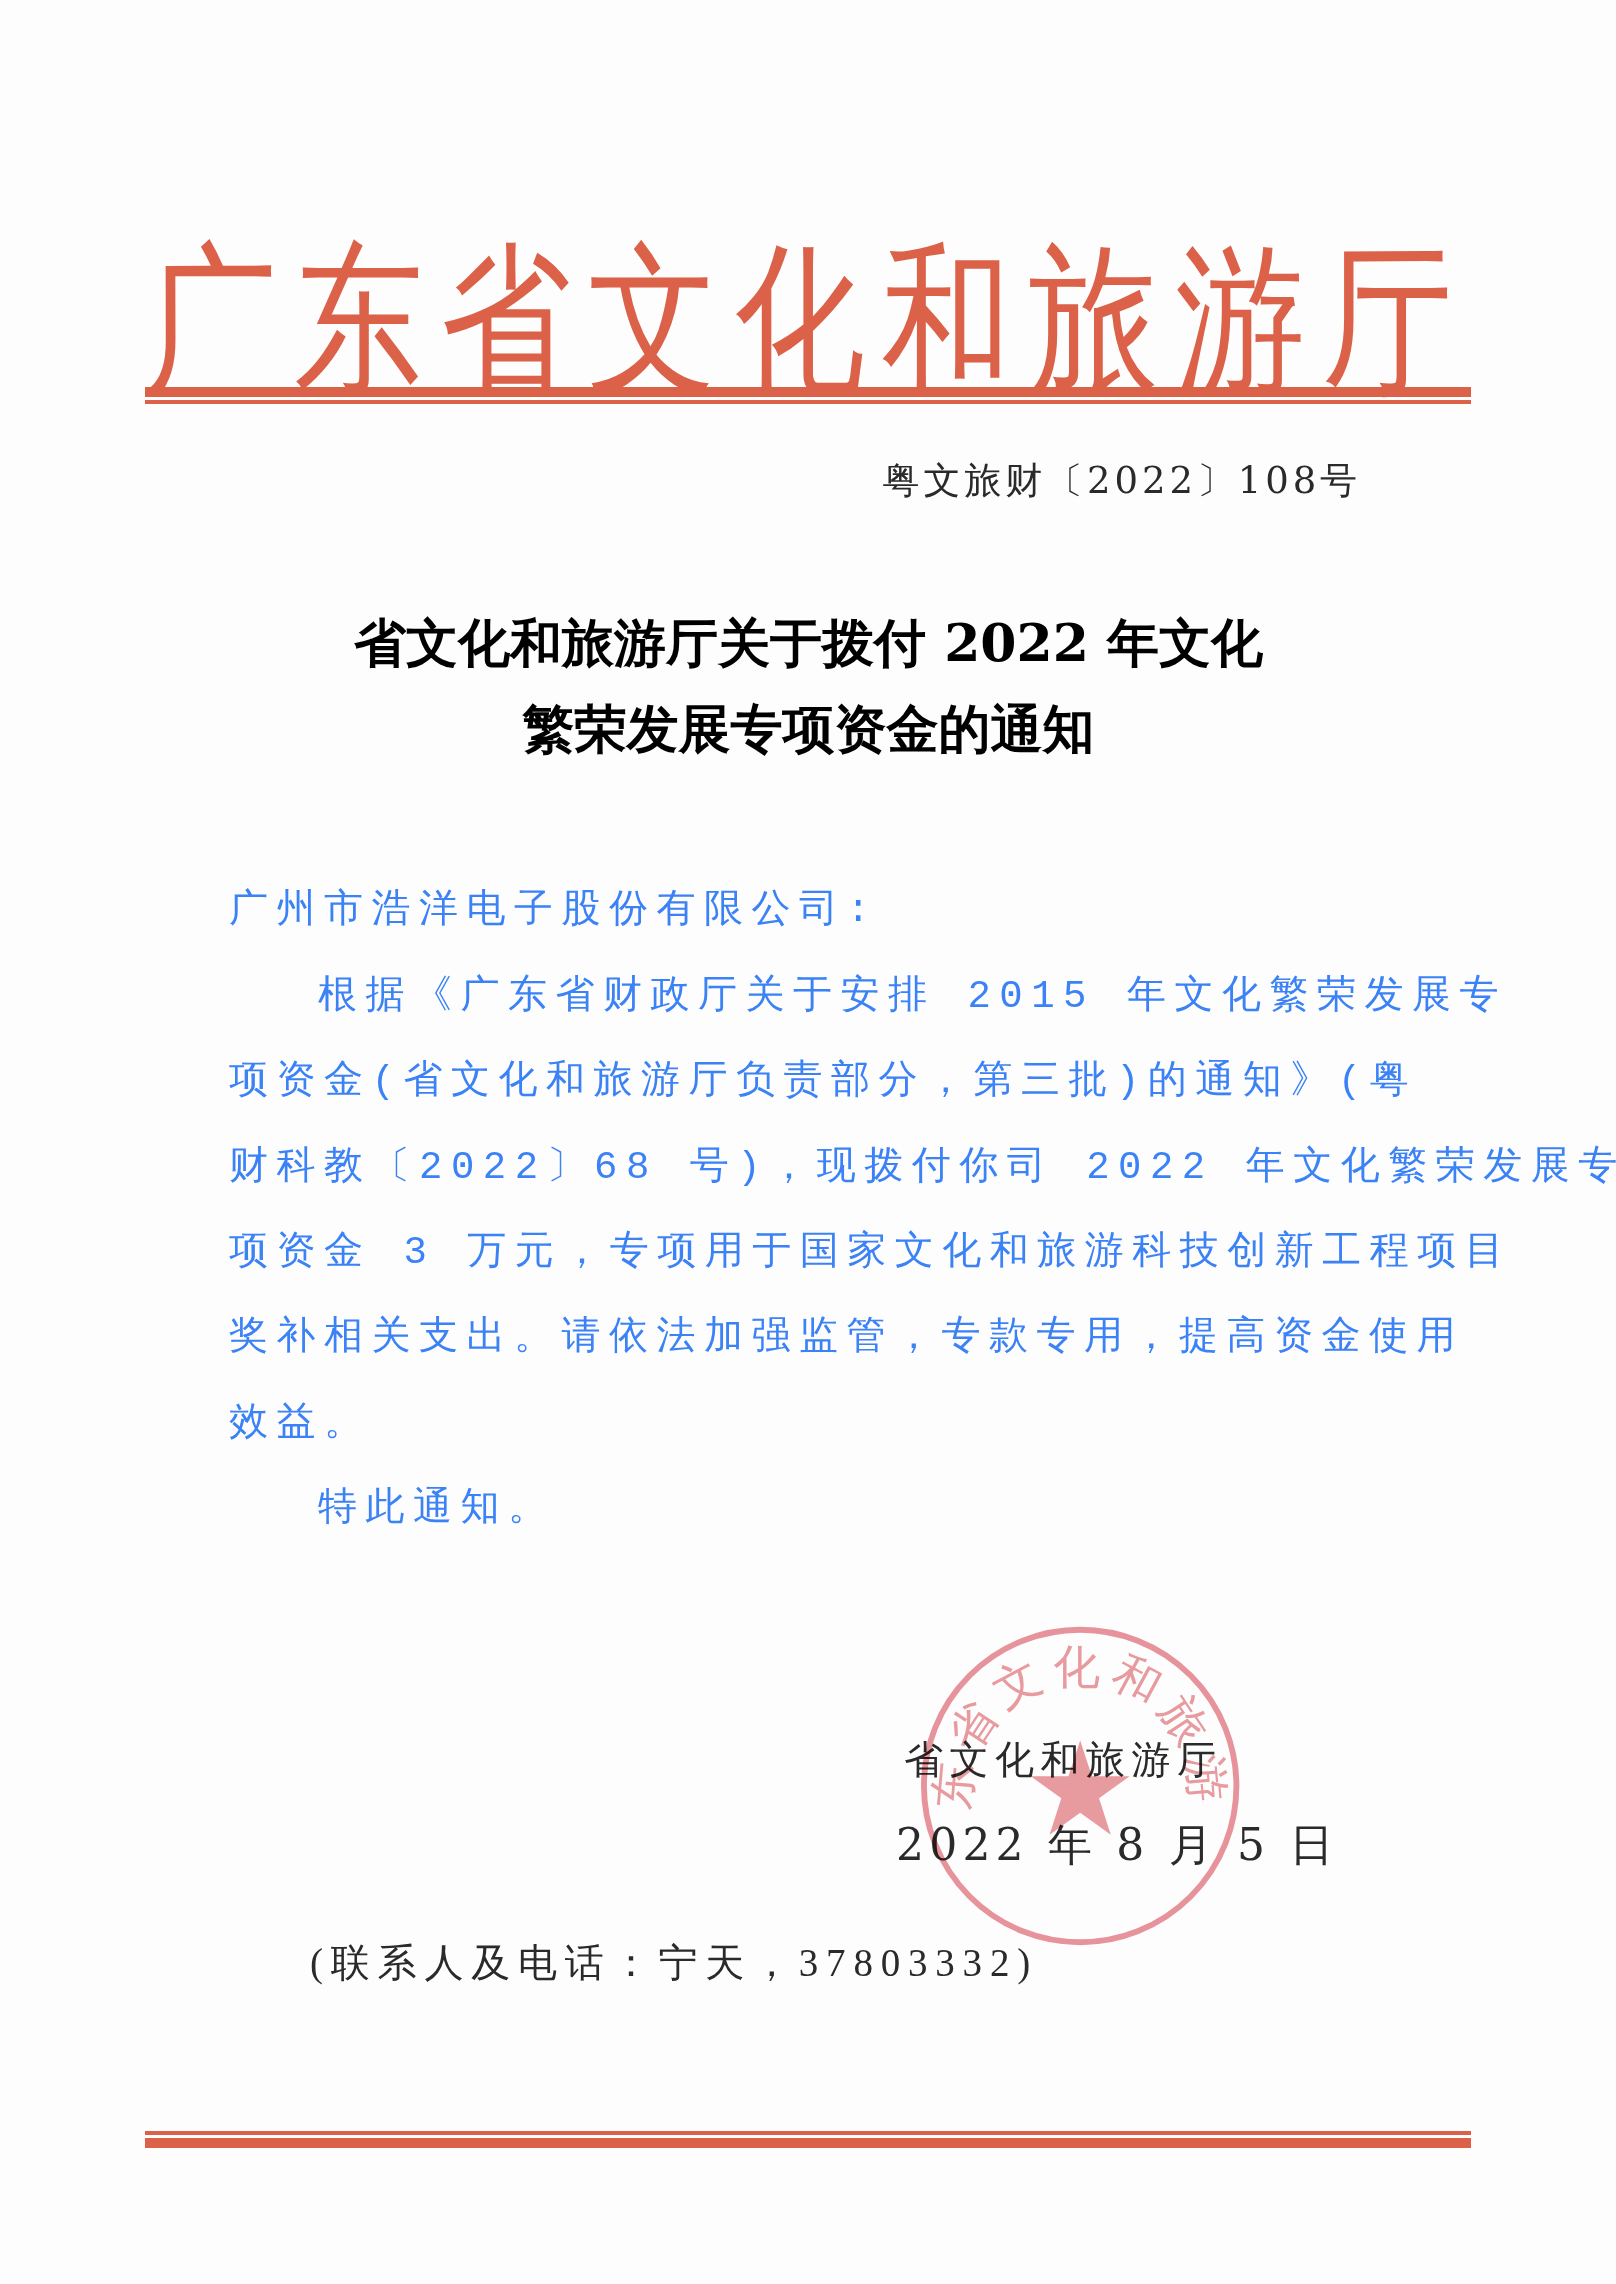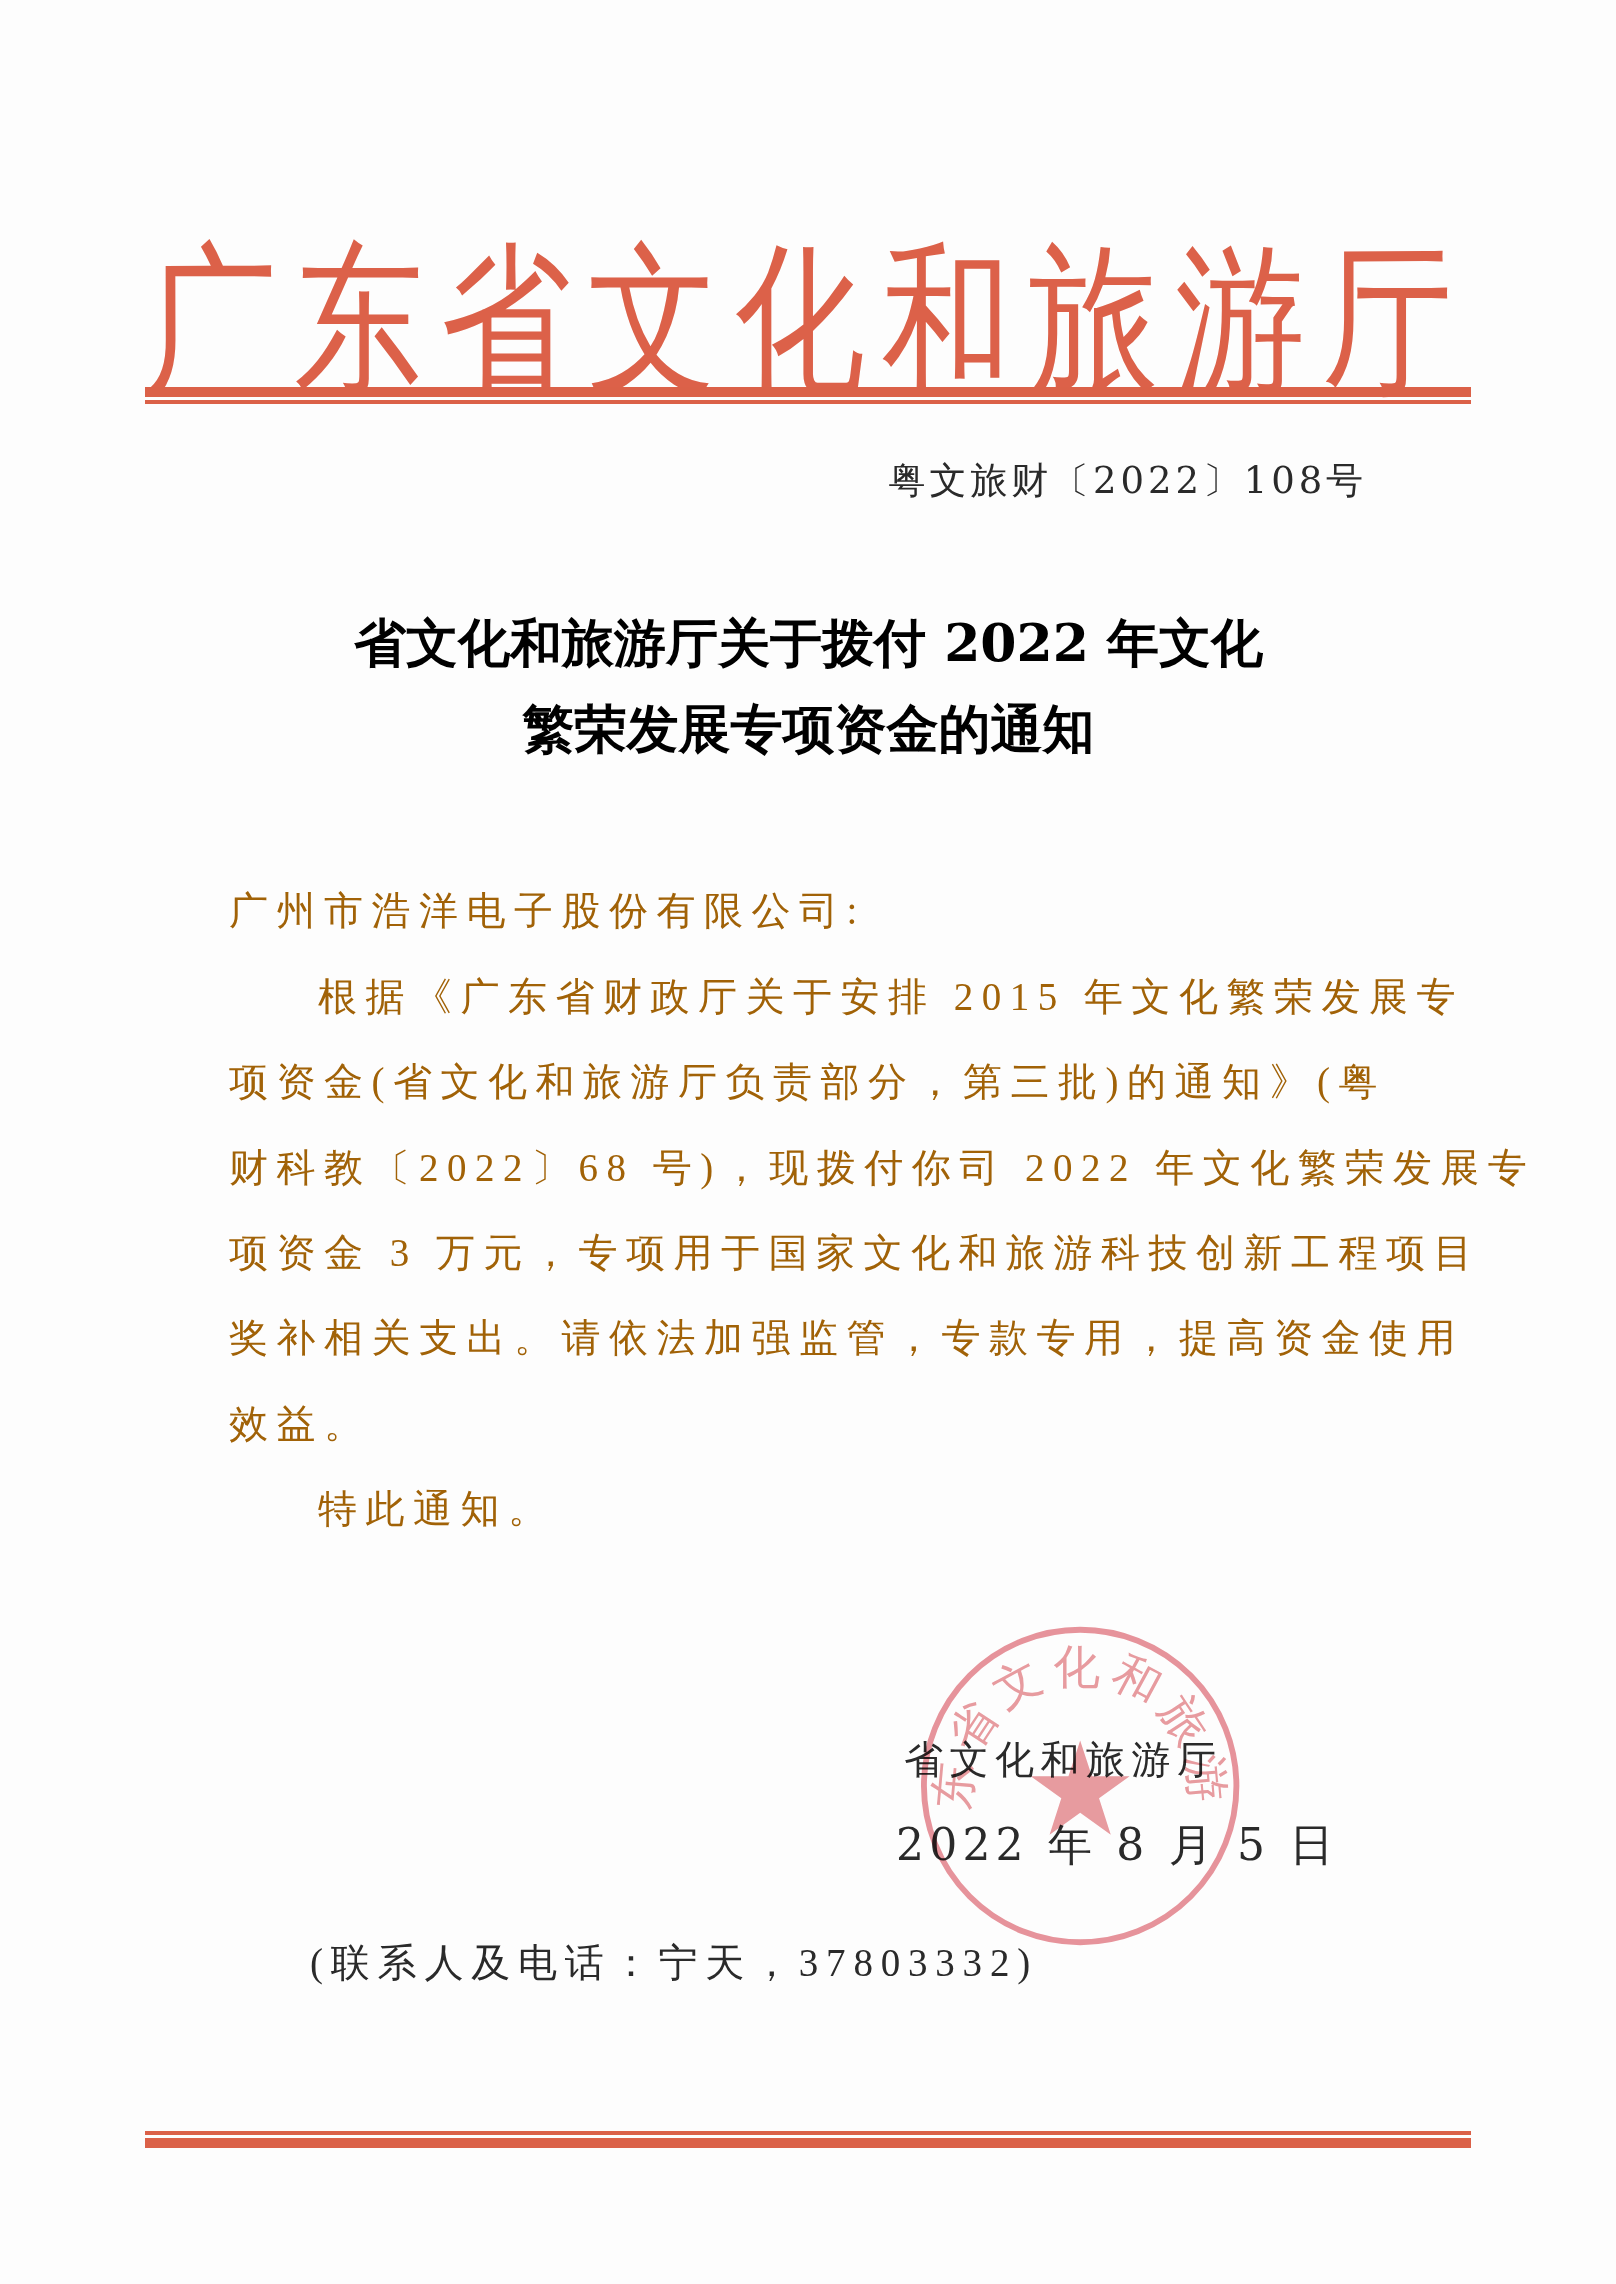--- a/index.html
+++ b/index.html
@@ -25,21 +25,21 @@
     white-space: nowrap;
     font-weight: normal;
   }
   .rule { left: 145px; width: 1326px; background: #db6148; }
   .rule.thick-top { top: 387px; height: 9.8px; }
   .rule.thin-top { top: 400px; height: 3.9px; }
   .rule.thin-bottom { top: 2131px; height: 3.9px; }
   .rule.thick-bottom { top: 2138px; height: 9.8px; }
 
   .docno {
-    right: 250px; top: 458px;
+    right: 256px; top: 458px;
     font-size: 37px; line-height: 46px;
     letter-spacing: 3.9px;
     white-space: nowrap;
     font-family: "DejaVu Serif", serif;
   }
   .title {
     left: 0; width: 1617px; text-align: center;
     font-family: "DejaVu Serif", serif;
     font-weight: bold;
     font-size: 52px;
@@ -48,23 +48,23 @@
     white-space: nowrap;
   }
   .title.l1 { top: 613px; }
   .title.l2 { top: 699px; }
 
   .line {
     left: 229px;
     font-size: 39px; line-height: 46px;
     letter-spacing: 8.5px;
     white-space: nowrap;
-    font-family: Liberation Serif, serif;
+    font-family: Liberation Mono, monospace;
     font-weight: normal;
-    color: #a16207;
+    color: #3b82f6;
   }
   .indent { left: 318px; }
 
   .sign-org {
     left: 904px; top: 1737px;
     font-size: 39px; line-height: 46px; letter-spacing: 6.5px;
     white-space: nowrap;
     font-family: "DejaVu Sans", sans-serif;
   }
   .sign-date {

